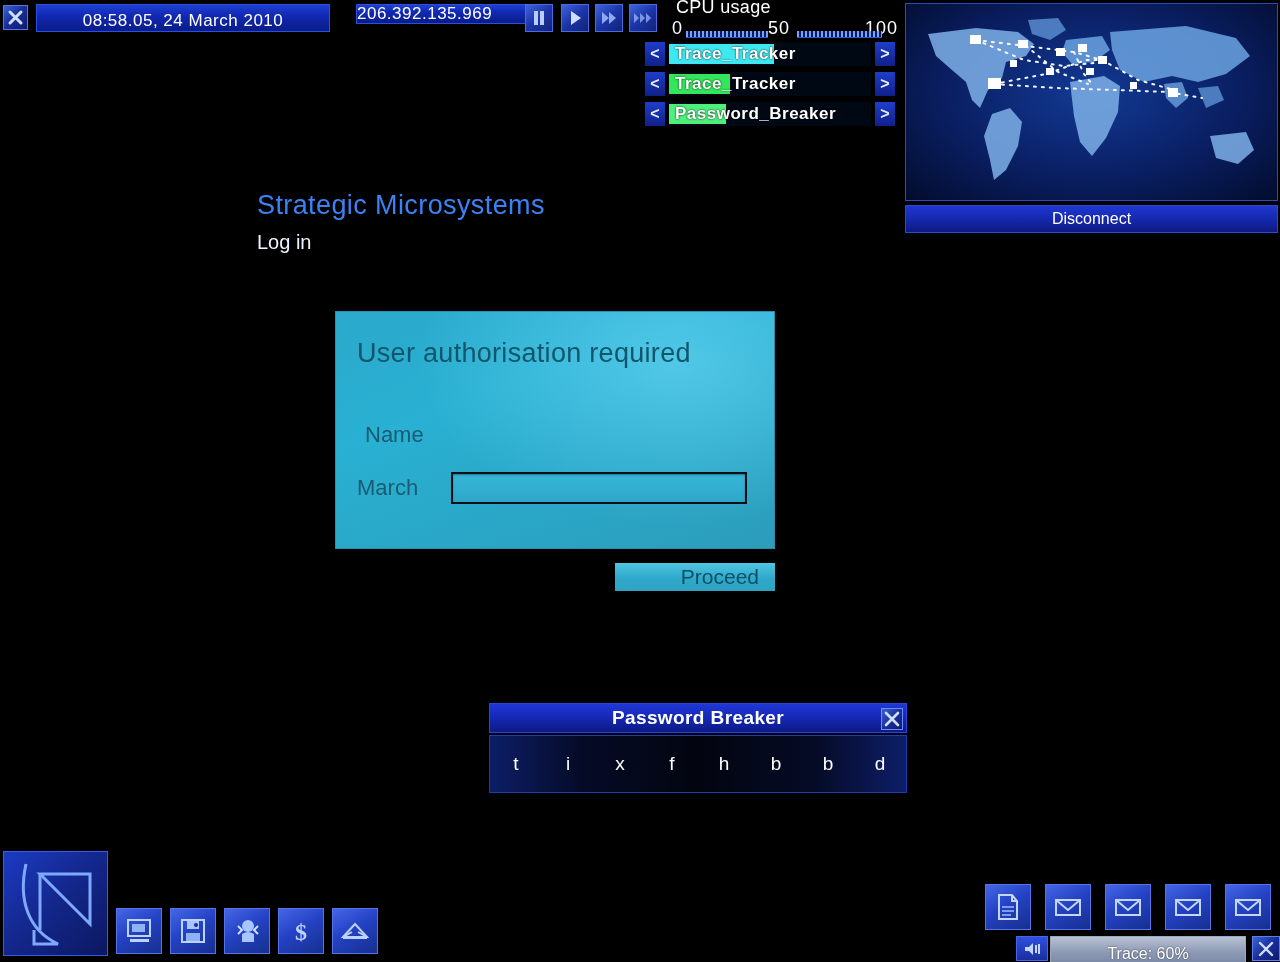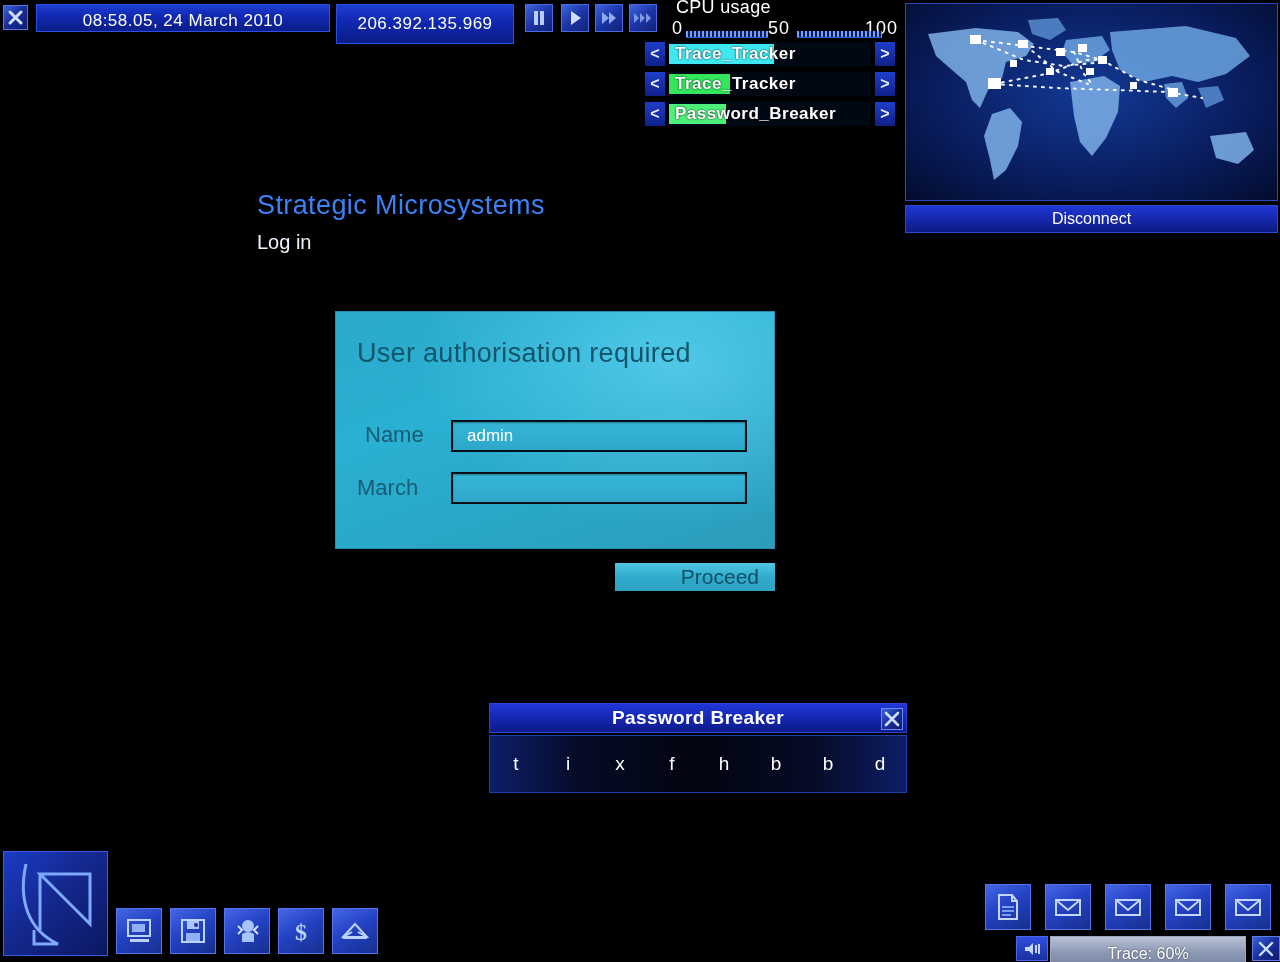--- a/index.html
+++ b/index.html
@@ -34,25 +34,25 @@
   }
 
   #clock-panel {
     left: 36px; top: 4px; width: 294px; height: 28px;
     background: linear-gradient(180deg,#1f3fd0 0%,#1129b4 40%,#0a1c86 100%);
     border: 1px solid #2b4fe0;
     box-sizing: border-box;
     display: flex; align-items: flex-end; justify-content: center;
   }
   #ip-panel {
-    left: 336px; top: 4px; width: 178px; height: 40px;
+    left: 356px; top: 4px; width: 178px; height: 20px;
     background: linear-gradient(180deg,#1f3fd0 0%,#1129b4 40%,#0a1c86 100%);
     border: 1px solid #2b4fe0;
     box-sizing: border-box;
-    display: flex; align-items: center; justify-content: center;
+    display: flex; align-items: center; 
   }
   .hud-text {
     font-size: 17px; letter-spacing: 0.5px; color: #ffffff;
     font-family: "Liberation Sans", sans-serif;
     white-space: nowrap;
   }
 
   .speed-btn {
     top: 4px; width: 28px; height: 28px;
     background: linear-gradient(140deg,#3d64dd 0%,#1c34a8 50%,#122374 100%);
@@ -338,21 +338,20 @@
 </div>
 
 <div class="abs" id="site-title">Strategic Microsystems</div>
 <div class="abs" id="site-sub">Log in</div>
 
 <div class="abs" id="login-panel">
   <div class="arc" id="arc-a"></div>
   <div class="arc" id="arc-b"></div>
   <div id="login-heading">User authorisation required</div>
   <div class="field-label" id="label-name">Name</div>
-  <div class="field-box" id="field-name" placeholder="">admin</div>
   <div class="field-label" id="label-code">March</div>
   <div class="field-box" id="field-code" placeholder=""></div>
 </div>
 <div class="abs" id="proceed-btn">Proceed</div>
 
 <div class="abs" id="pwbreaker">
   <div id="pwb-titlebar">
     <span id="pwb-title">Password Breaker</span>
     <div id="pwb-close">
       <svg width="20" height="20" viewBox="0 0 20 20">

